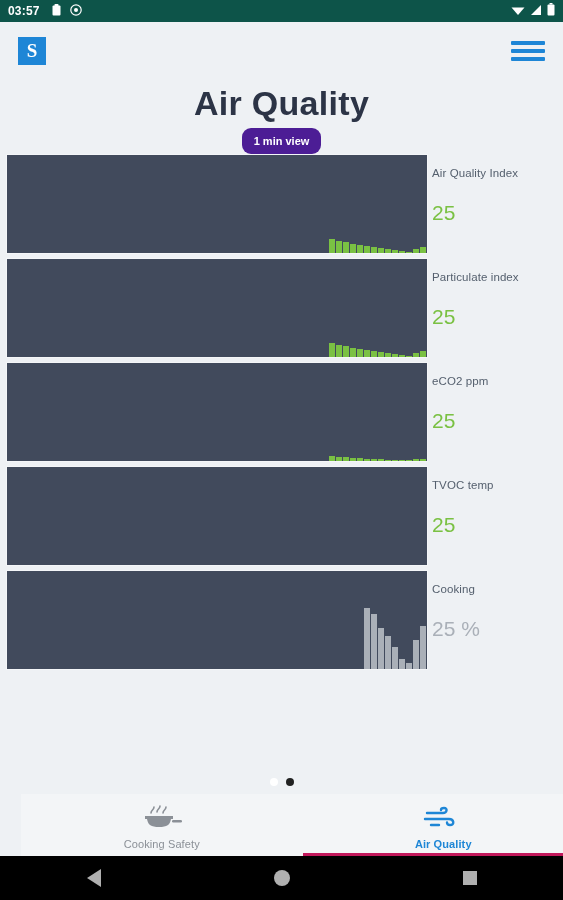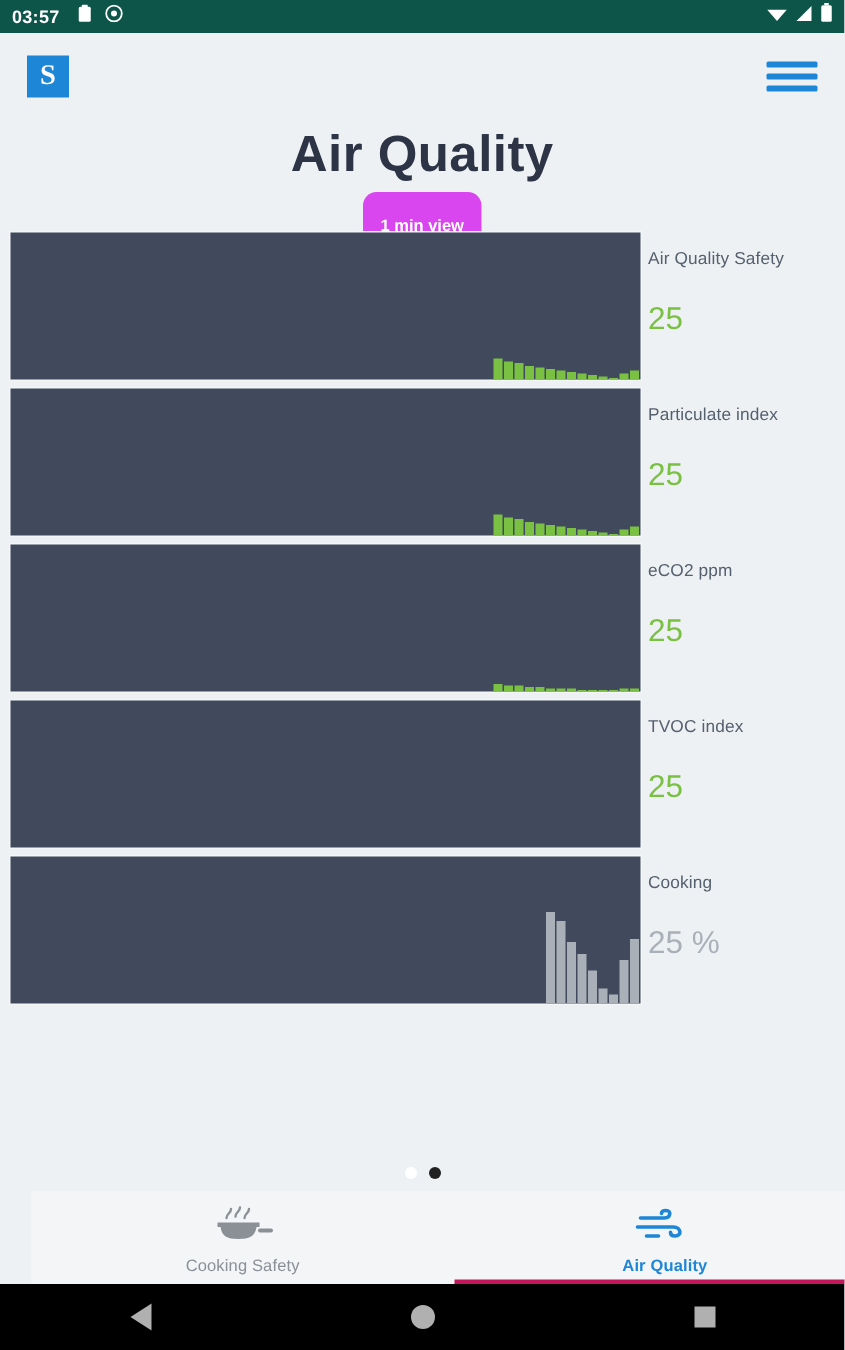--- a/index.html
+++ b/index.html
@@ -41,23 +41,23 @@
                     background:#1e86d6; border-radius:1px; }
 
   
   .title-wrap { position:absolute; top:84px; left:0; width:563px; text-align:center; }
   .page-title {
     font-size:34px; font-weight:bold; color:#2c3446;
     letter-spacing:.3px; line-height:38px;
   }
   .badge {
     display:inline-block; margin-top:6px;
-    background:#d946ef; color:#ffffff;
+    background:#4c1d95; color:#ffffff;
     font-size:11px; font-weight:bold;
-    padding:17px 12px; border-radius:9px;
+    padding:7px 12px; border-radius:9px;
   }
 
   
   .charts { position:absolute; top:154px; left:0; width:563px; }
   .row { position:relative; height:102px; margin-bottom:2px; }
   .panel {
     position:absolute; left:6px; top:0; width:422px; height:100px;
     background:#414a5c; border:1px solid #f4f6f8;
     overflow:hidden;
   }
@@ -189,21 +189,21 @@
             <div class="bar" style="height: 5%; background: rgb(122, 193, 67);"></div>
             <div class="bar" style="height: 4%; background: rgb(122, 193, 67);"></div>
             <div class="bar" style="height: 3%; background: rgb(122, 193, 67);"></div>
             <div class="bar" style="height: 2%; background: rgb(122, 193, 67);"></div>
             <div class="bar" style="height: 1%; background: rgb(122, 193, 67);"></div>
             <div class="bar" style="height: 4%; background: rgb(122, 193, 67);"></div>
             <div class="bar" style="height: 6%; background: rgb(122, 193, 67);"></div>
           </div>
         </div>
         <div class="readout">
-          <div class="readout-label">Air Quality Safety</div>
+          <div class="readout-label">Air Quality Index</div>
           <div class="readout-value" style="color: rgb(122, 193, 67);">25</div>
         </div>
       </div>
       <div class="row">
         <div class="panel" style="background: rgb(65, 74, 92);">
           <div class="bars">
             <div class="bar" style="height: 14%; background: rgb(122, 193, 67);"></div>
             <div class="bar" style="height: 12%; background: rgb(122, 193, 67);"></div>
             <div class="bar" style="height: 11%; background: rgb(122, 193, 67);"></div>
             <div class="bar" style="height: 9%; background: rgb(122, 193, 67);"></div>
@@ -261,21 +261,21 @@
             <div class="bar" style="height: 0%; background: rgb(122, 193, 67);"></div>
             <div class="bar" style="height: 0%; background: rgb(122, 193, 67);"></div>
             <div class="bar" style="height: 0%; background: rgb(122, 193, 67);"></div>
             <div class="bar" style="height: 0%; background: rgb(122, 193, 67);"></div>
             <div class="bar" style="height: 0%; background: rgb(122, 193, 67);"></div>
             <div class="bar" style="height: 0%; background: rgb(122, 193, 67);"></div>
             <div class="bar" style="height: 0%; background: rgb(122, 193, 67);"></div>
           </div>
         </div>
         <div class="readout">
-          <div class="readout-label">TVOC index</div>
+          <div class="readout-label">TVOC temp</div>
           <div class="readout-value" style="color: rgb(122, 193, 67);">25</div>
         </div>
       </div>
       <div class="row">
         <div class="panel" style="background: rgb(65, 74, 92);">
           <div class="bars">
             <div class="bar" style="height: 62%; background: rgb(170, 176, 184);"></div>
             <div class="bar" style="height: 56%; background: rgb(170, 176, 184);"></div>
             <div class="bar" style="height: 42%; background: rgb(170, 176, 184);"></div>
             <div class="bar" style="height: 34%; background: rgb(170, 176, 184);"></div>

